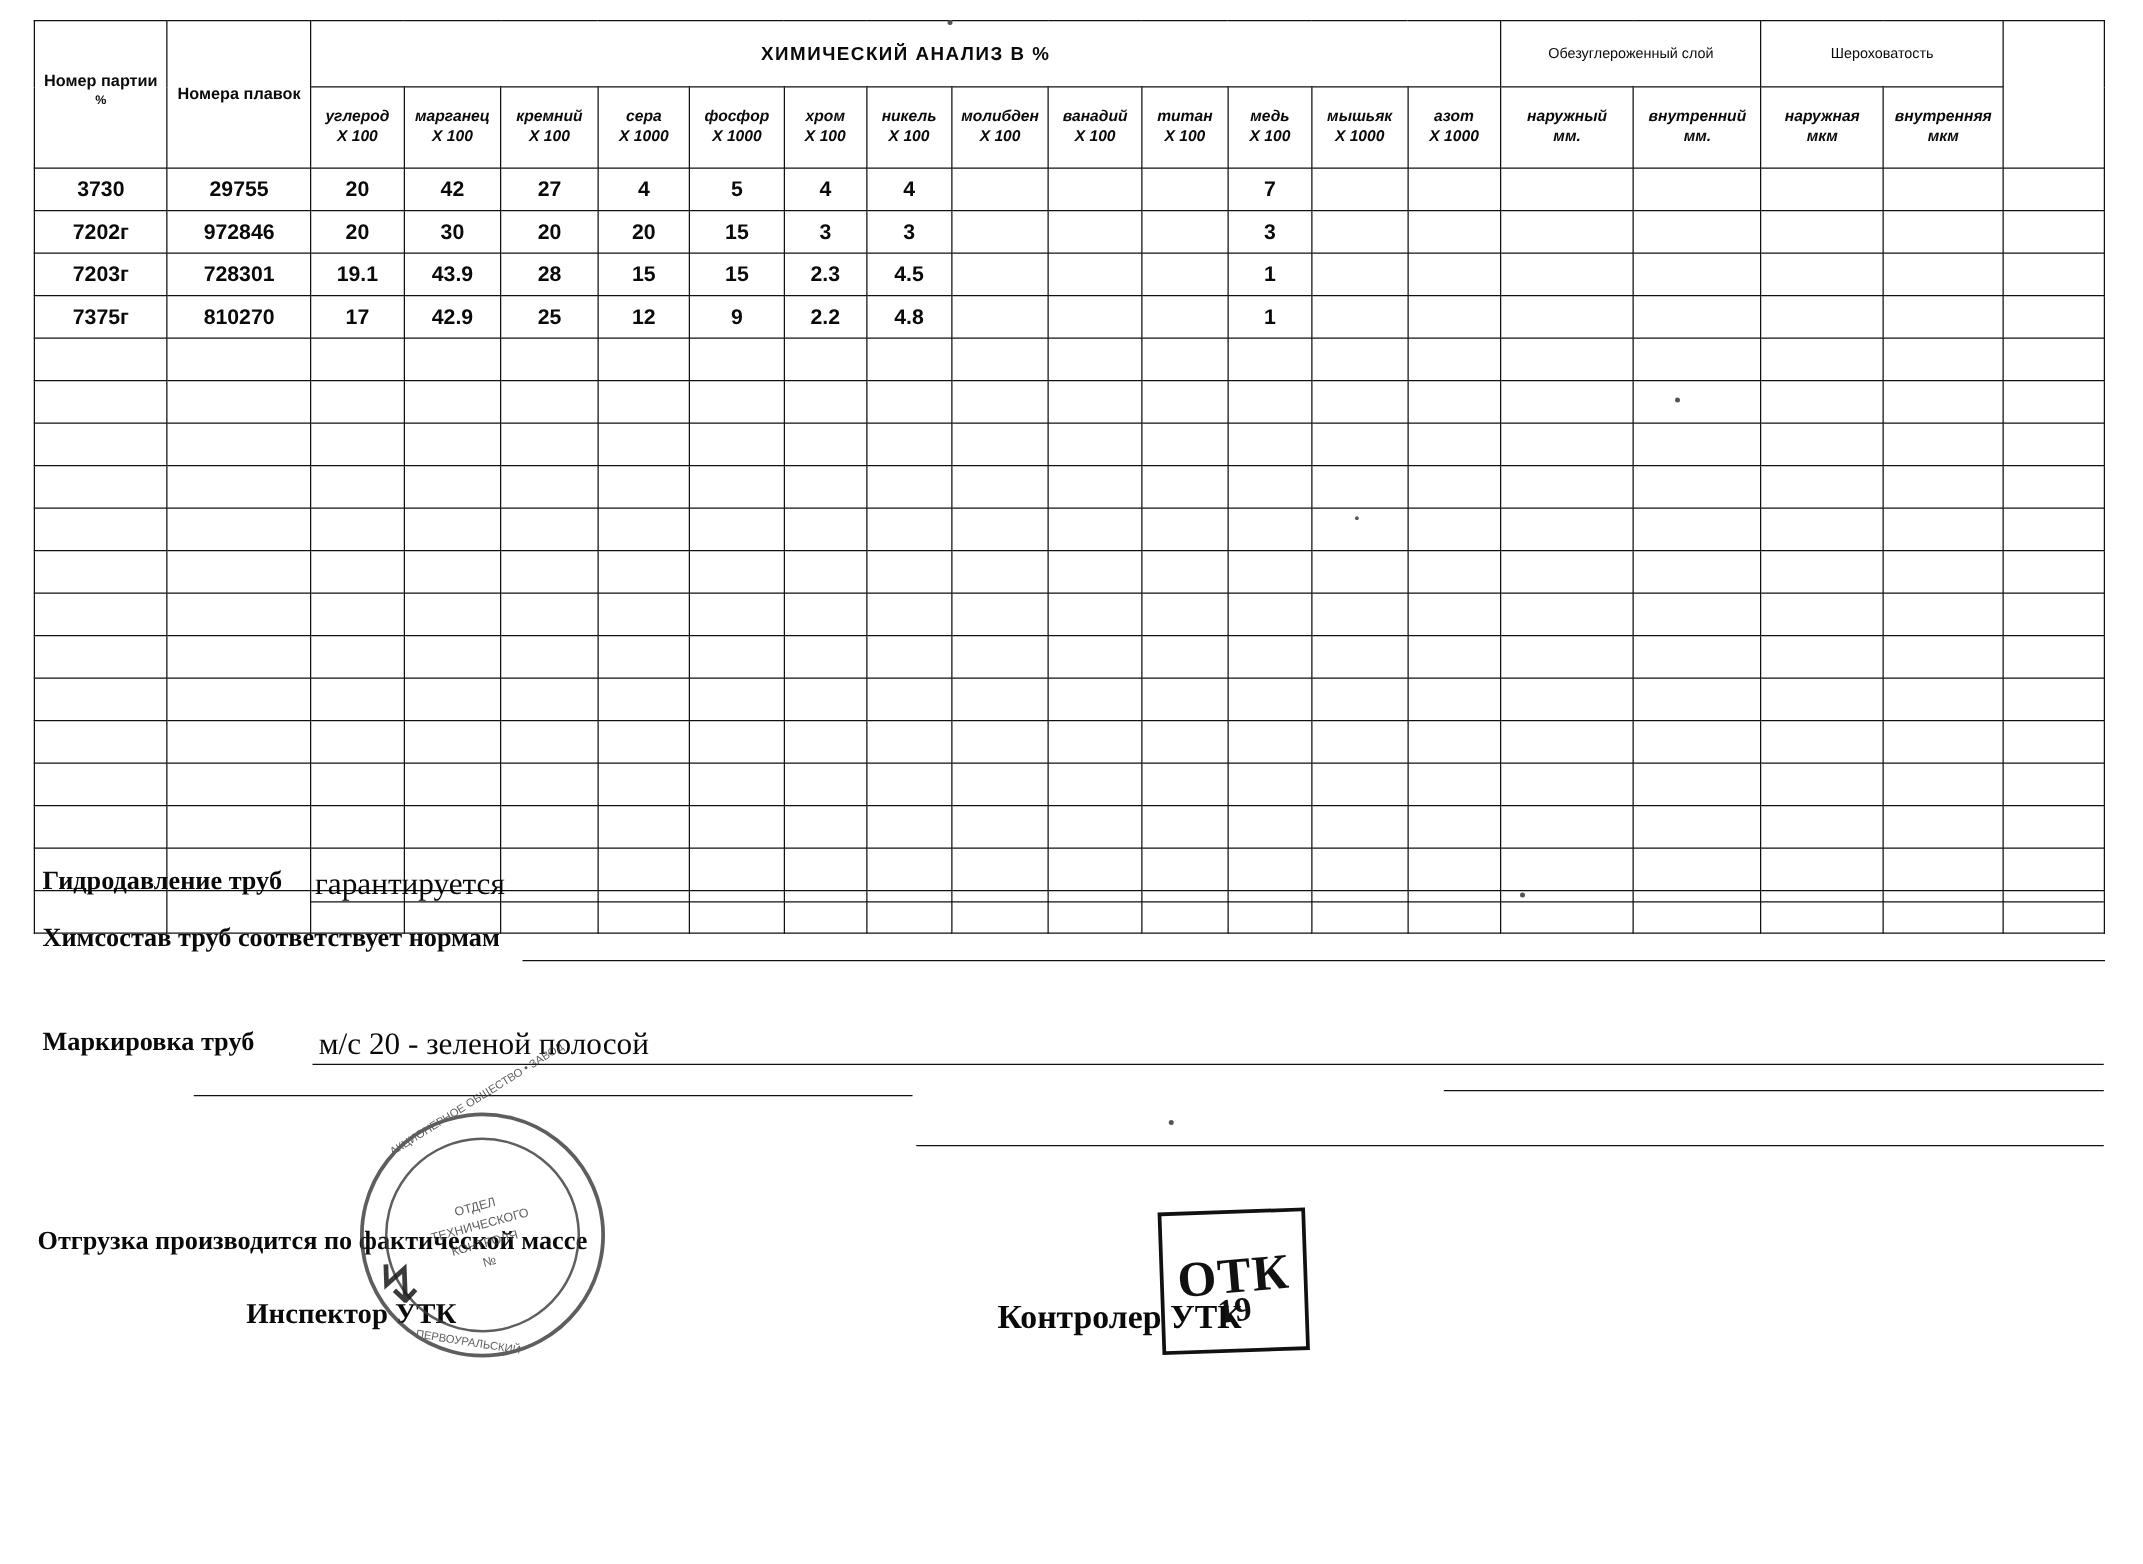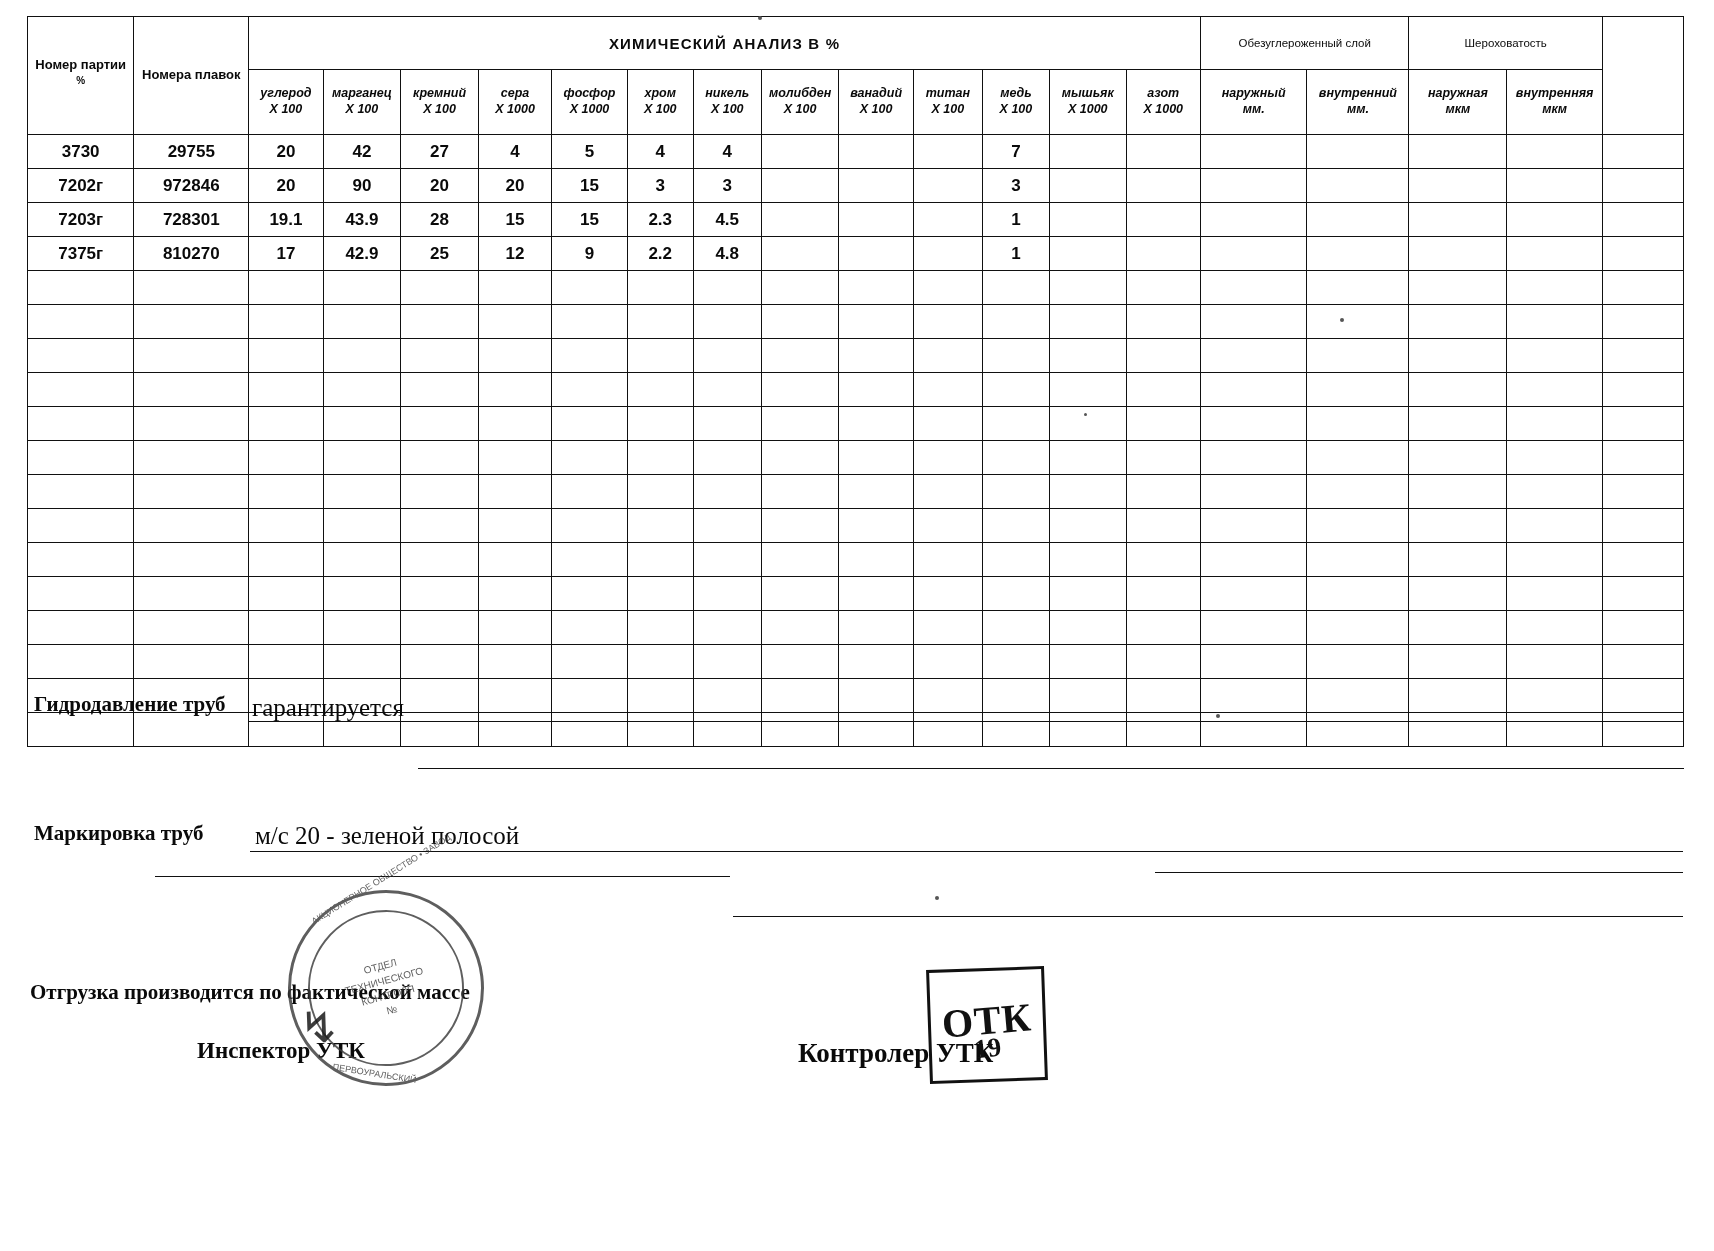--- a/index.html
+++ b/index.html
@@ -280,21 +280,21 @@
         <td class="data-cell"></td>
         <td class="data-cell"></td>
         <td class="data-cell"></td>
         <td class="data-cell"></td>
       </tr>
 
       <tr>
         <td class="data-cell">7202г</td>
         <td class="data-cell">972846</td>
         <td class="data-cell">20</td>
-        <td class="data-cell">90</td>
+        <td class="data-cell">30</td>
         <td class="data-cell">20</td>
         <td class="data-cell">20</td>
         <td class="data-cell">15</td>
         <td class="data-cell">3</td>
         <td class="data-cell">3</td>
         <td class="data-cell"></td>
         <td class="data-cell"></td>
         <td class="data-cell"></td>
         <td class="data-cell">3</td>
         <td class="data-cell"></td>
@@ -665,20 +665,21 @@
         </tbody>
     </table>
   </div>
 
   <div class="footer">
 
     <div class="fld fld-label" style="left:34px; top:4px;">Гидродавление труб</div>
     <div class="fld fld-value" style="left:252px; top:6px;">гарантируется</div>
     <div class="rule" style="left:248px; top:33px; width:1435px;"></div>
 
+    <div class="fld fld-label" style="left:34px; top:50px;">Химсостав труб соответствует нормам</div>
     <div class="rule" style="left:418px; top:80px; width:1266px;"></div>
 
     <div class="fld fld-label" style="left:34px; top:133px;">Маркировка труб</div>
     <div class="fld fld-value" style="left:255px; top:134px;">м/с 20 - зеленой полосой</div>
     <div class="rule" style="left:250px; top:163px; width:1433px;"></div>
 
     <div class="rule" style="left:155px; top:188px; width:575px;"></div>
     <div class="rule" style="left:1155px; top:184px; width:528px;"></div>
     <div class="rule" style="left:733px; top:228px; width:950px;"></div>
 

